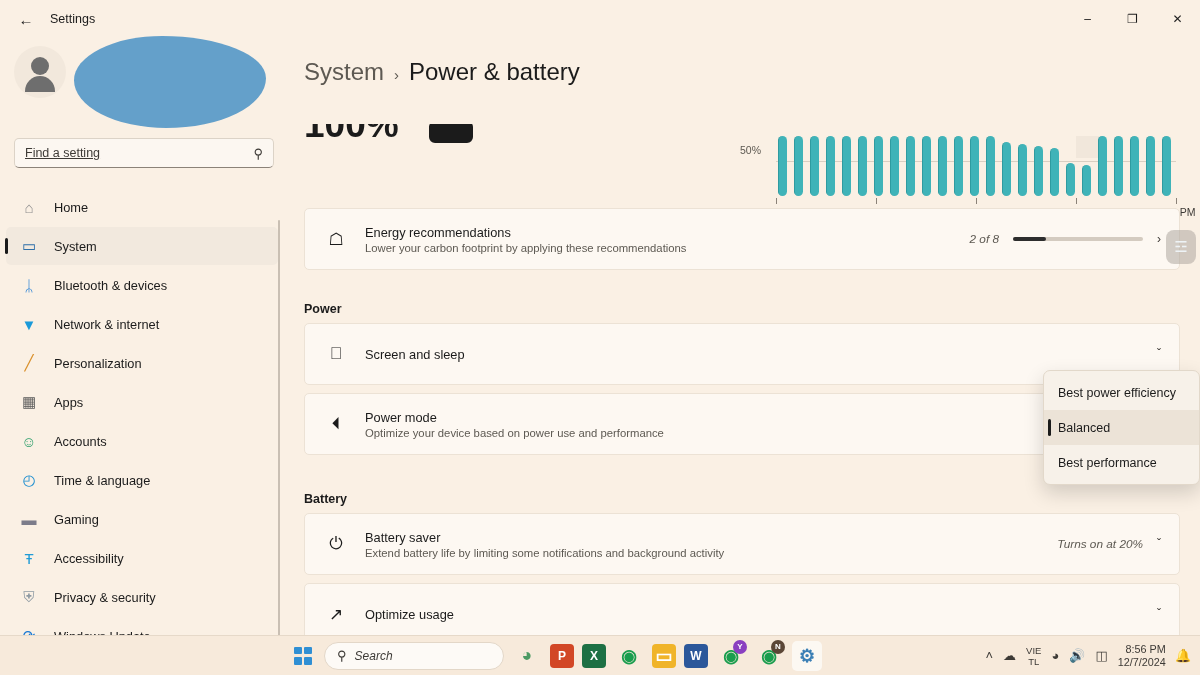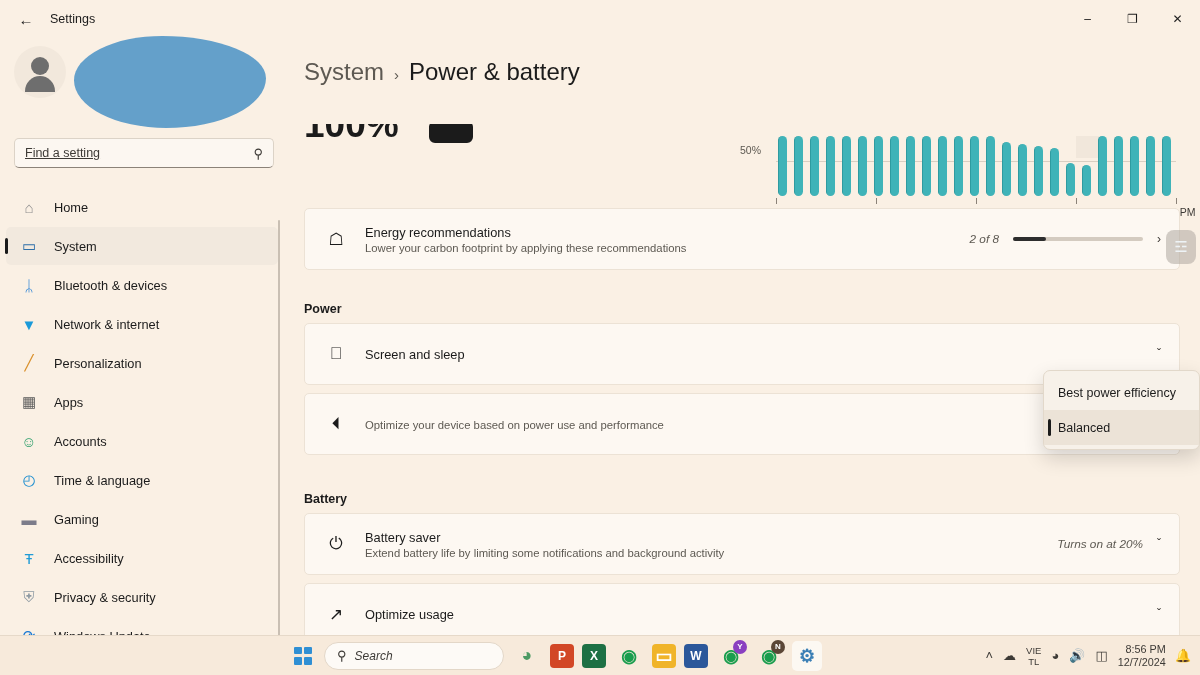--- a/index.html
+++ b/index.html
@@ -449,20 +449,21 @@
         <div class="ctitle">Screen and sleep</div>
       </div>
       <div class="cright">
         <span class="chev">ˇ</span>
       </div>
     </div>
 
     <div class="card" style="top:355px; height:62px;">
       <div class="cico">⏴</div>
       <div class="ctext">
+        <div class="ctitle">Power mode</div>
         <div class="csub">Optimize your device based on power use and performance</div>
       </div>
       <div class="cright">
         <span class="chev">ˇ</span>
       </div>
     </div>
 
     <div class="section-label" style="top:454px;text-align:center;">Battery</div>
 
     <div class="card" style="top:475px; height:62px;">
@@ -491,20 +492,23 @@
       <span class="glyph">☲</span>
     </div>
   </div>
 
   <div class="flyout" id="flyout">
       <div class="flyout-item">
         <span>Best power efficiency</span>
       </div>
       <div class="flyout-item selected">
         <span>Balanced</span>
+      </div>
+      <div class="flyout-item">
+        <span>Best performance</span>
       </div>
     </div>
 
   <div class="taskbar">
     <div class="tb-center">
       <div class="winlogo">
         <i></i>
           <i></i>
           <i></i>
           <i></i>

